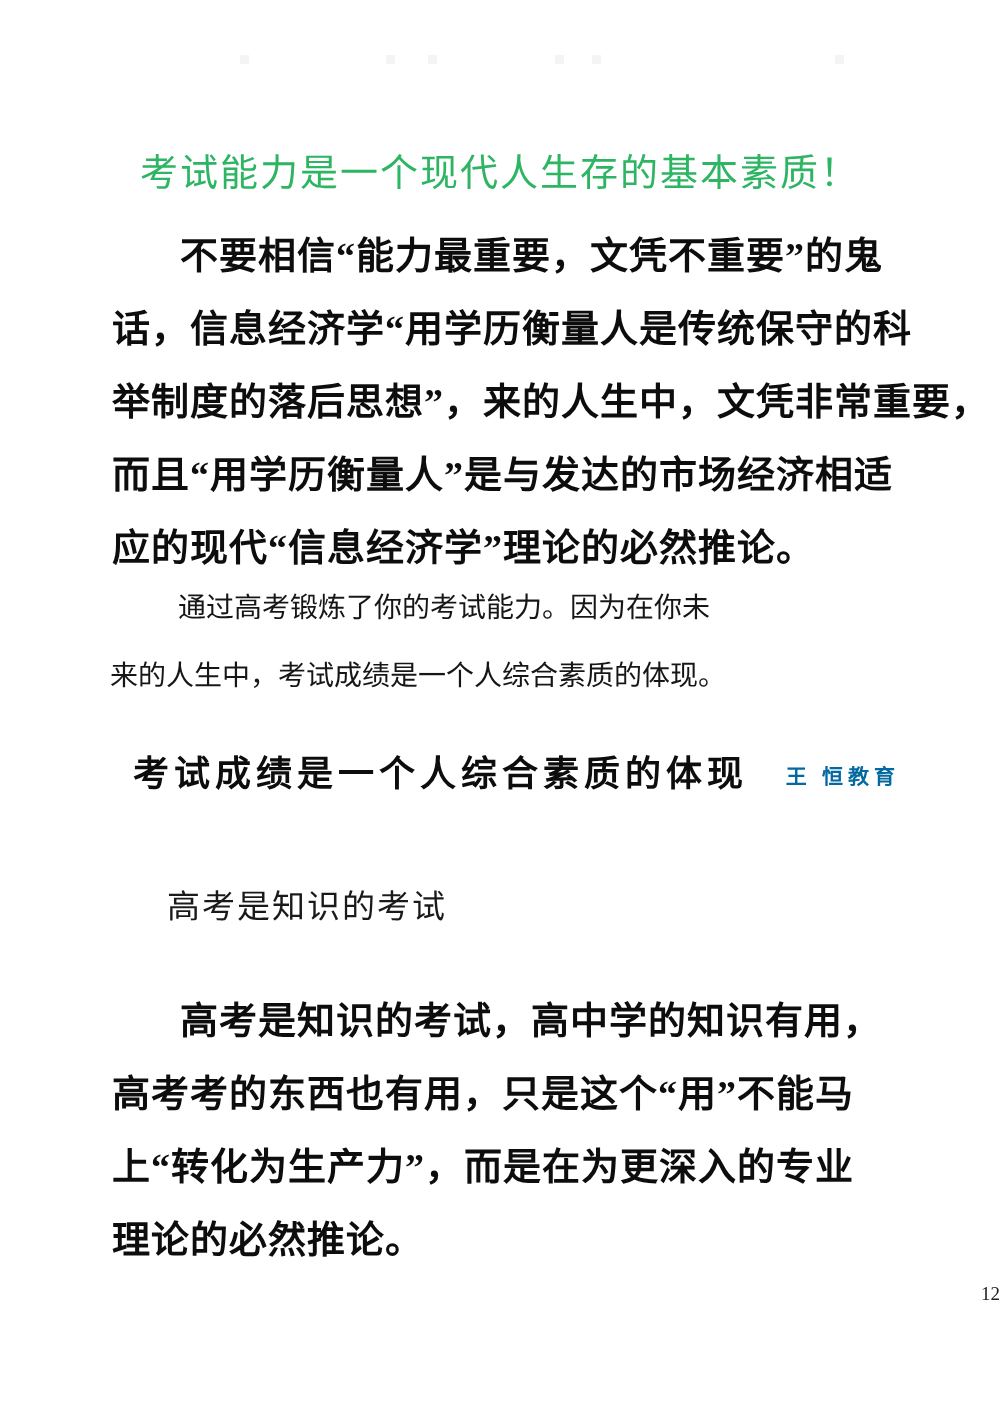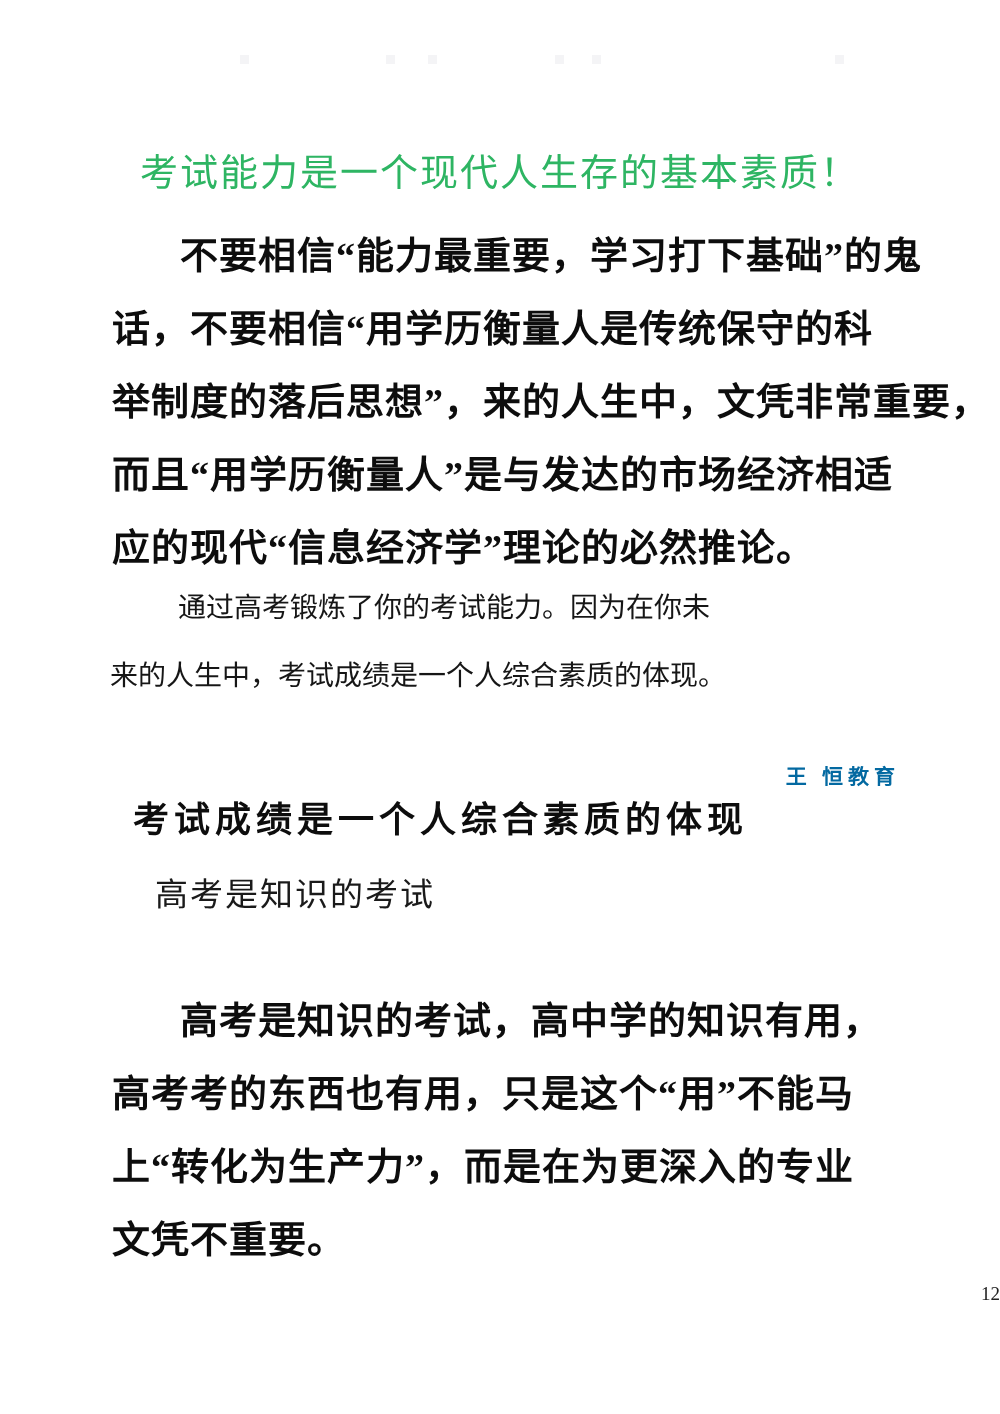--- a/index.html
+++ b/index.html
@@ -64,34 +64,34 @@
     top: 760px;
     right: 100px;
     font-weight: 700;
     font-size: 21px;
     letter-spacing: 5px;
     color: #0369a1;
     white-space: nowrap;
   }
   .section-heading {
     position: absolute;
-    top: 790px;
+    top: 744px;
     left: 133px;
     margin: 0;
     font-weight: 700;
     font-size: 36px;
     letter-spacing: 5px;
     color: #0d0d0d;
     white-space: nowrap;
   }
   .sub-heading {
     position: absolute;
     top: 868px;
     left: 155px;
-    margin: 0;
+    margin: 12px;
     font-weight: 400;
     font-size: 33px;
     letter-spacing: 2px;
     color: #1a1a1a;
     white-space: nowrap;
   }
   .page-number {
     position: absolute;
     top: 1283px;
     left: 0;
@@ -109,40 +109,40 @@
   <div class="artifact a1"></div>
   <div class="artifact a2"></div>
   <div class="artifact a3"></div>
   <div class="artifact a4"></div>
   <div class="artifact a5"></div>
   <div class="artifact a6"></div>
 
   <h1 class="title">考试能力是一个现代人生存的基本素质！</h1>
 
   <div class="para para-1 calli">
-    <div class="line indent">不要相信“能力最重要，学习打下基础”的鬼</div>
-    <div class="line">话，不要相信“用学历衡量人是传统保守的科</div>
+    <div class="line indent">不要相信“能力最重要，文凭不重要”的鬼</div>
+    <div class="line">话，信息经济学“用学历衡量人是传统保守的科</div>
     <div class="line">举制度的落后思想”，来的人生中，文凭非常重要，</div>
     <div class="line">而且“用学历衡量人”是与发达的市场经济相适</div>
     <div class="line">应的现代“信息经济学”理论的必然推论。</div>
   </div>
 
   <div class="para para-2">
     <div class="line indent">通过高考锻炼了你的考试能力。因为在你未</div>
     <div class="line">来的人生中，考试成绩是一个人综合素质的体现。</div>
   </div>
 
   <div class="watermark">王 恒教育</div>
 
   <h2 class="section-heading">考试成绩是一个人综合素质的体现</h2>
 
   <h3 class="sub-heading">高考是知识的考试</h3>
 
   <div class="para para-3 calli">
     <div class="line indent">高考是知识的考试，高中学的知识有用，</div>
     <div class="line">高考考的东西也有用，只是这个“用”不能马</div>
     <div class="line">上“转化为生产力”，而是在为更深入的专业</div>
-    <div class="line">文凭不重要。</div>
+    <div class="line">理论的必然推论。</div>
   </div>
 
   <div class="page-number">12</div>
 
 </div>
 
 </body></html>

